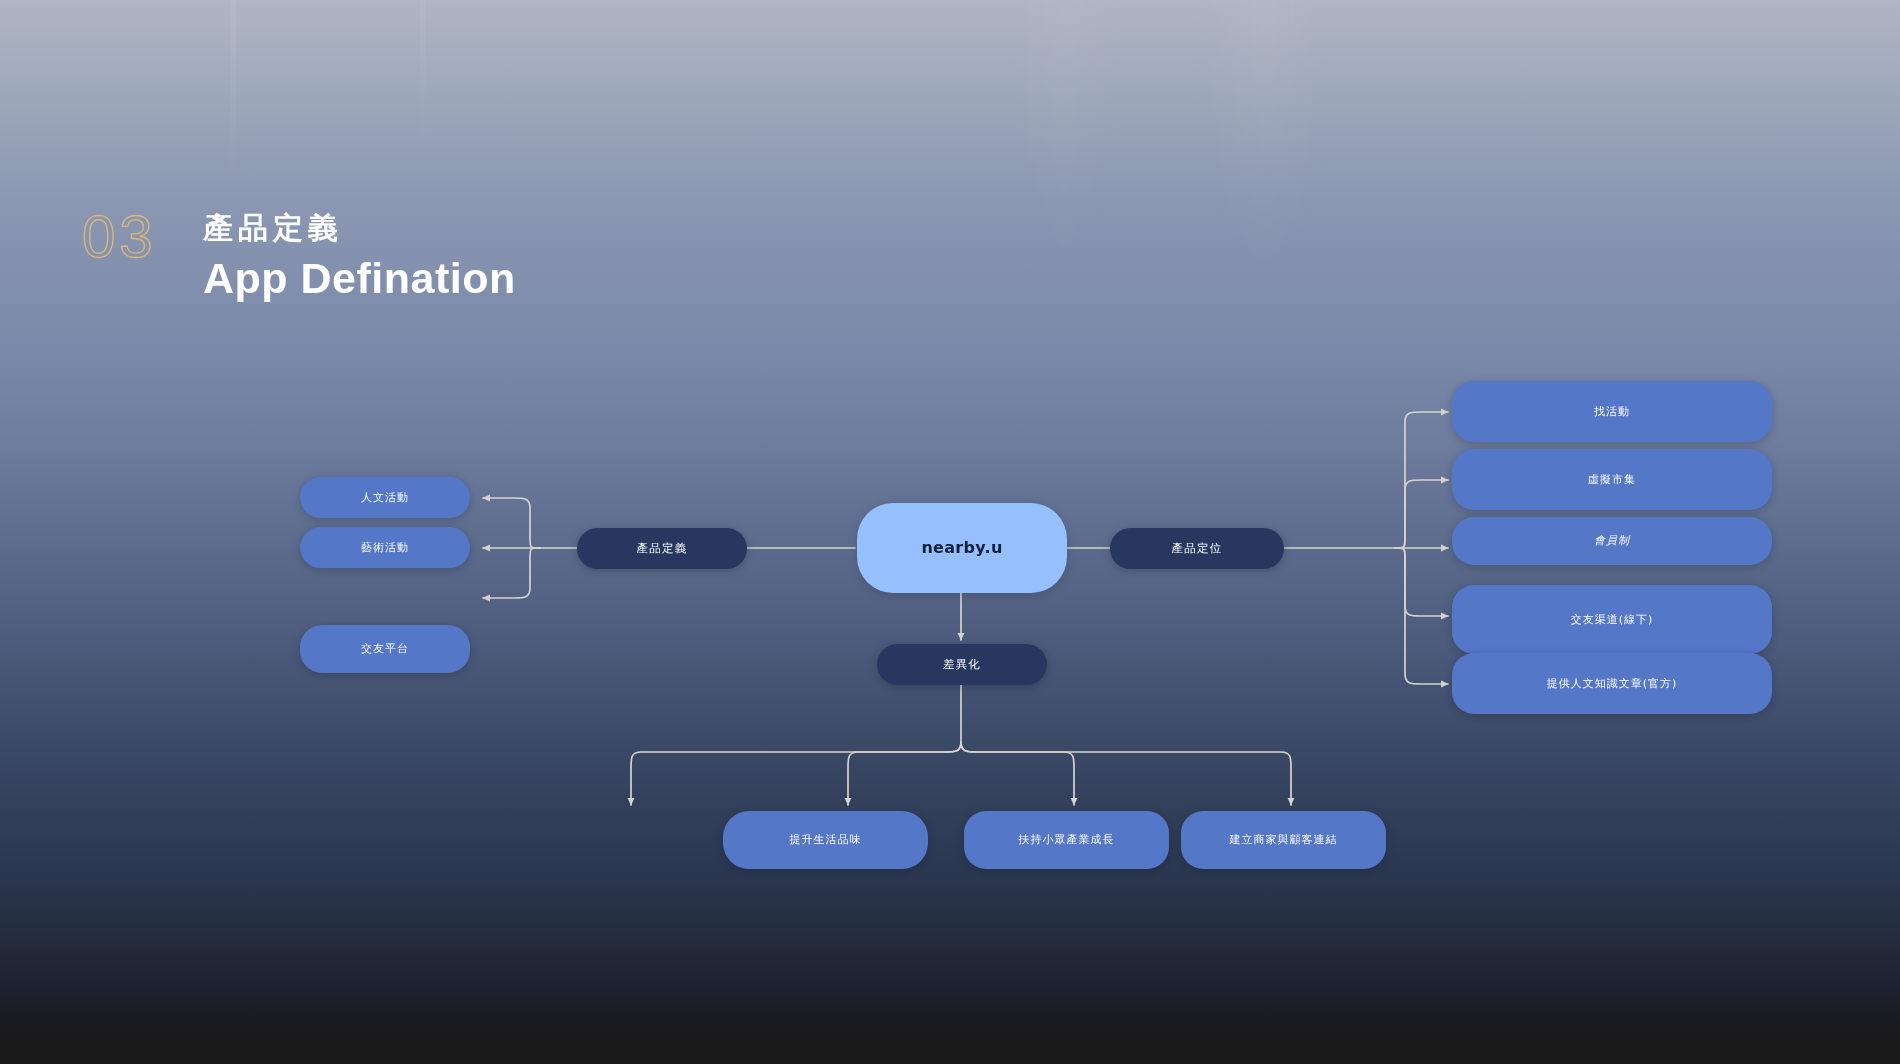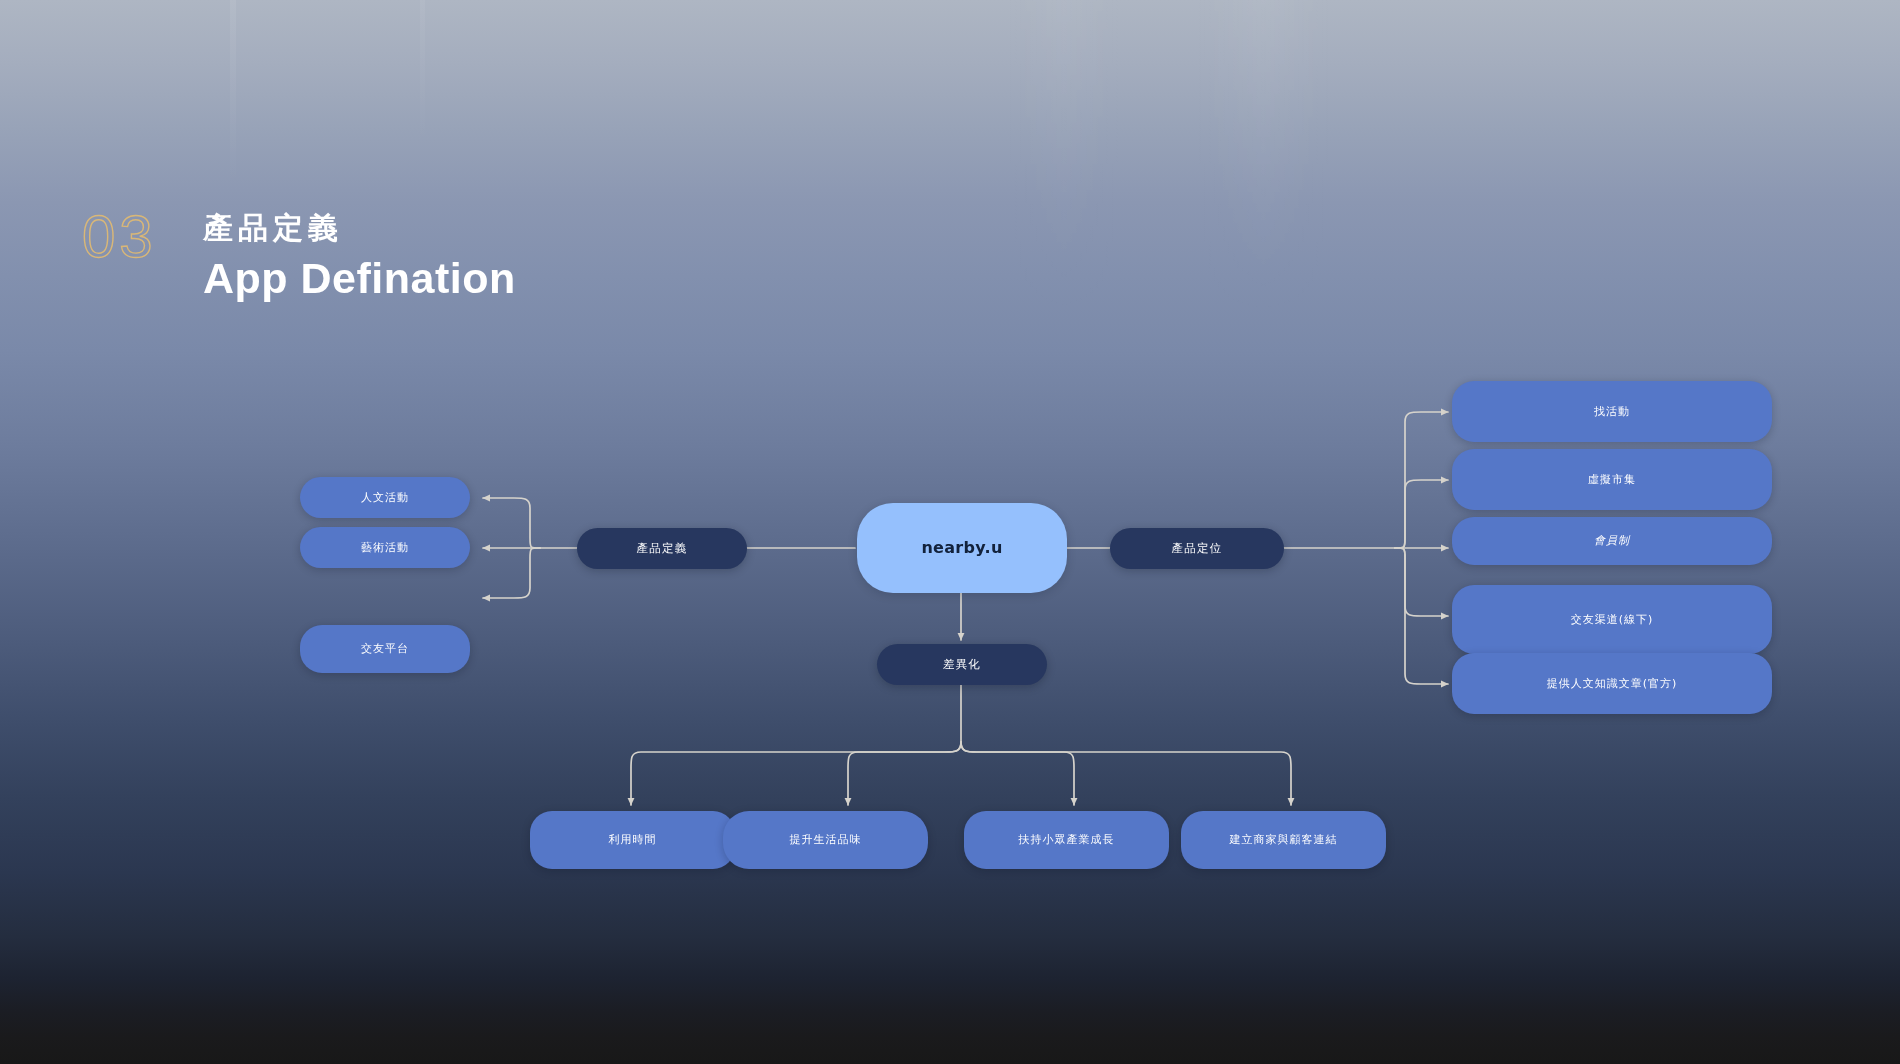--- a/index.html
+++ b/index.html
@@ -197,23 +197,20 @@
     <div class="node node-leaf" style="left:1452px; top:585px; width:320px; height:69px;">
       <span>交友渠道(線下)</span>
     </div>
     <div class="node node-leaf" style="left:1452px; top:653px; width:320px; height:61px;">
       <span>提供人文知識文章(官方)</span>
     </div>
 
     <div class="node node-dark" style="left:877px; top:644px; width:170px; height:41px;">
       <span>差異化</span>
     </div>
-    <div class="node node-leaf" style="left:530px; top:811px; width:205px; height:58px;">
-      <span>利用時間</span>
-    </div>
     <div class="node node-leaf" style="left:723px; top:811px; width:205px; height:58px;border-radius:26px;">
       <span>提升生活品味</span>
     </div>
     <div class="node node-leaf" style="left:964px; top:811px; width:205px; height:58px;">
       <span>扶持小眾產業成長</span>
     </div>
     <div class="node node-leaf" style="left:1181px; top:811px; width:205px; height:58px;">
       <span>建立商家與顧客連結</span>
     </div>
 

